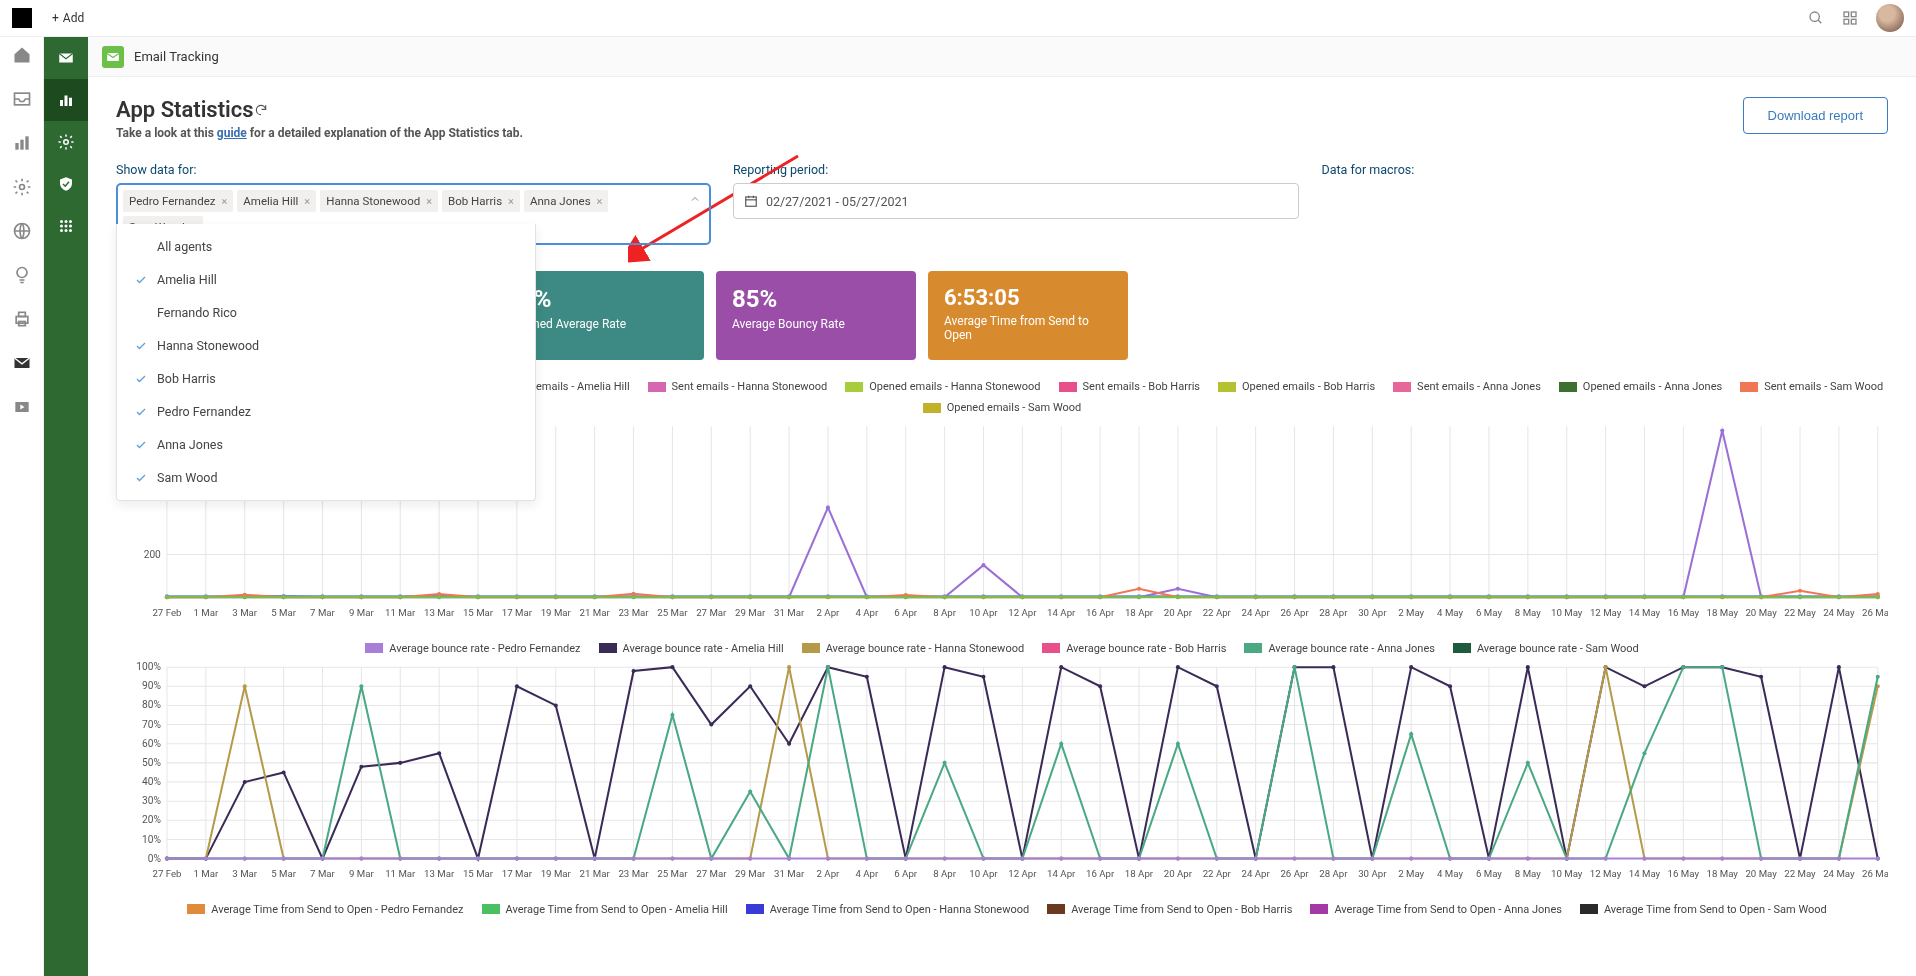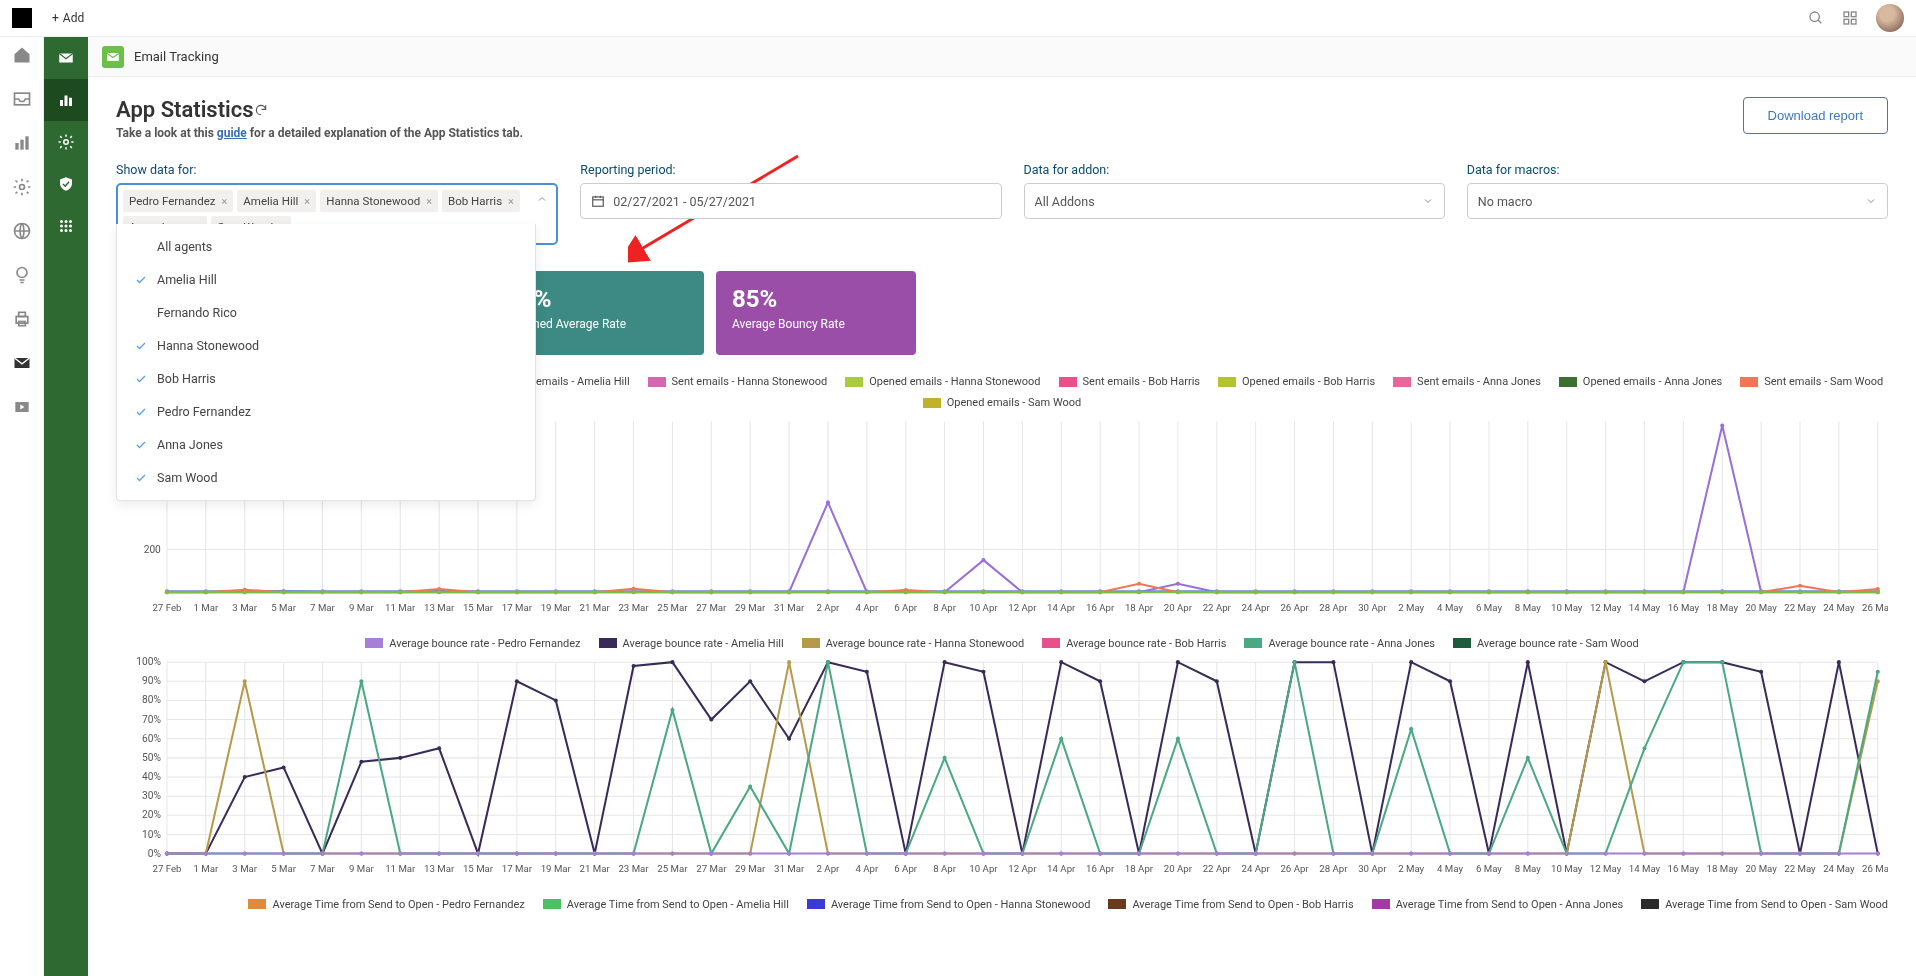--- a/index.html
+++ b/index.html
@@ -325,49 +325,38 @@
             <svg class="cal" width="14" height="14" viewBox="0 0 24 24" fill="none" stroke="#555" stroke-width="2">
                 <rect x="3" y="5" width="18" height="16"></rect>
                 <line x1="3" y1="10" x2="21" y2="10"></line>
                 <line x1="8" y1="3" x2="8" y2="7"></line>
                 <line x1="16" y1="3" x2="16" y2="7"></line>
               </svg>
             <span>02/27/2021 - 05/27/2021</span>
           </div>
         </div>
         <div class="filter-col">
-          <div class="filter-label">Data for addon:</div>
-          <div class="combo">
-            <span>All Addons</span>
-            <svg class="caret" width="12" height="12" viewBox="0 0 24 24" fill="none" stroke="#888" stroke-width="2">
-                <path d="M6 9l6 6 6-6"></path>
-              </svg>
-          </div>
-        </div>
-        <div class="filter-col">
           <div class="filter-label">Data for macros:</div>
-          <div class="combo">
-            <span>No macro</span>
-            <svg class="caret" width="12" height="12" viewBox="0 0 24 24" fill="none" stroke="#888" stroke-width="2">
-                <path d="M6 9l6 6 6-6"></path>
-              </svg>
-          </div>
         </div>
       </div>
 
       <div class="cards">
         <div class="card-hidden"></div>
         <div class="card-hidden" style="border:none;"></div>
         <div class="card card-teal" style="margin-left:-28px;">
           <div class="val">5%</div>
           <div class="lbl">pened Average Rate</div>
         </div>
         <div class="card card-purple">
           <div class="val">85%</div>
           <div class="lbl">Average Bouncy Rate</div>
+        </div>
+        <div class="card card-orange">
+          <div class="val">6:53:05</div>
+          <div class="lbl">Average Time from Send to Open</div>
         </div>
         <div style="flex:3"></div>
       </div>
 
       <div class="legend" id="leg1">
           <span class="leg-item">
             <span class="sw" style="background:#6a8bd6"></span>
             <span>Sent emails - Pedro Fernandez</span>
           </span>
           <span class="leg-item">
@@ -1034,21 +1023,21 @@
               <circle cx="1539.090909090909" cy="196" fill="#a87fd6"></circle>
               <circle cx="1577.2727272727273" cy="196" fill="#a87fd6"></circle>
               <circle cx="1615.4545454545453" cy="196" fill="#a87fd6"></circle>
               <circle cx="1653.6363636363635" cy="196" fill="#a87fd6"></circle>
               <circle cx="1691.8181818181818" cy="196" fill="#a87fd6"></circle>
               <circle cx="1730" cy="196" fill="#a87fd6"></circle>
             </g>
           </svg>
         </div>
 
-      <div class="legend" id="leg3" style="justify-content:flex-end; margin-left:10px;">
+      <div class="legend" id="leg3" style="justify-content:center; margin-left:10px;">
           <span class="leg-item">
             <span class="sw" style="background:#e08a3c"></span>
             <span>Average Time from Send to Open - Pedro Fernandez</span>
           </span>
           <span class="leg-item">
             <span class="sw" style="background:#4ac060"></span>
             <span>Average Time from Send to Open - Amelia Hill</span>
           </span>
           <span class="leg-item">
             <span class="sw" style="background:#3a3ad6"></span>

